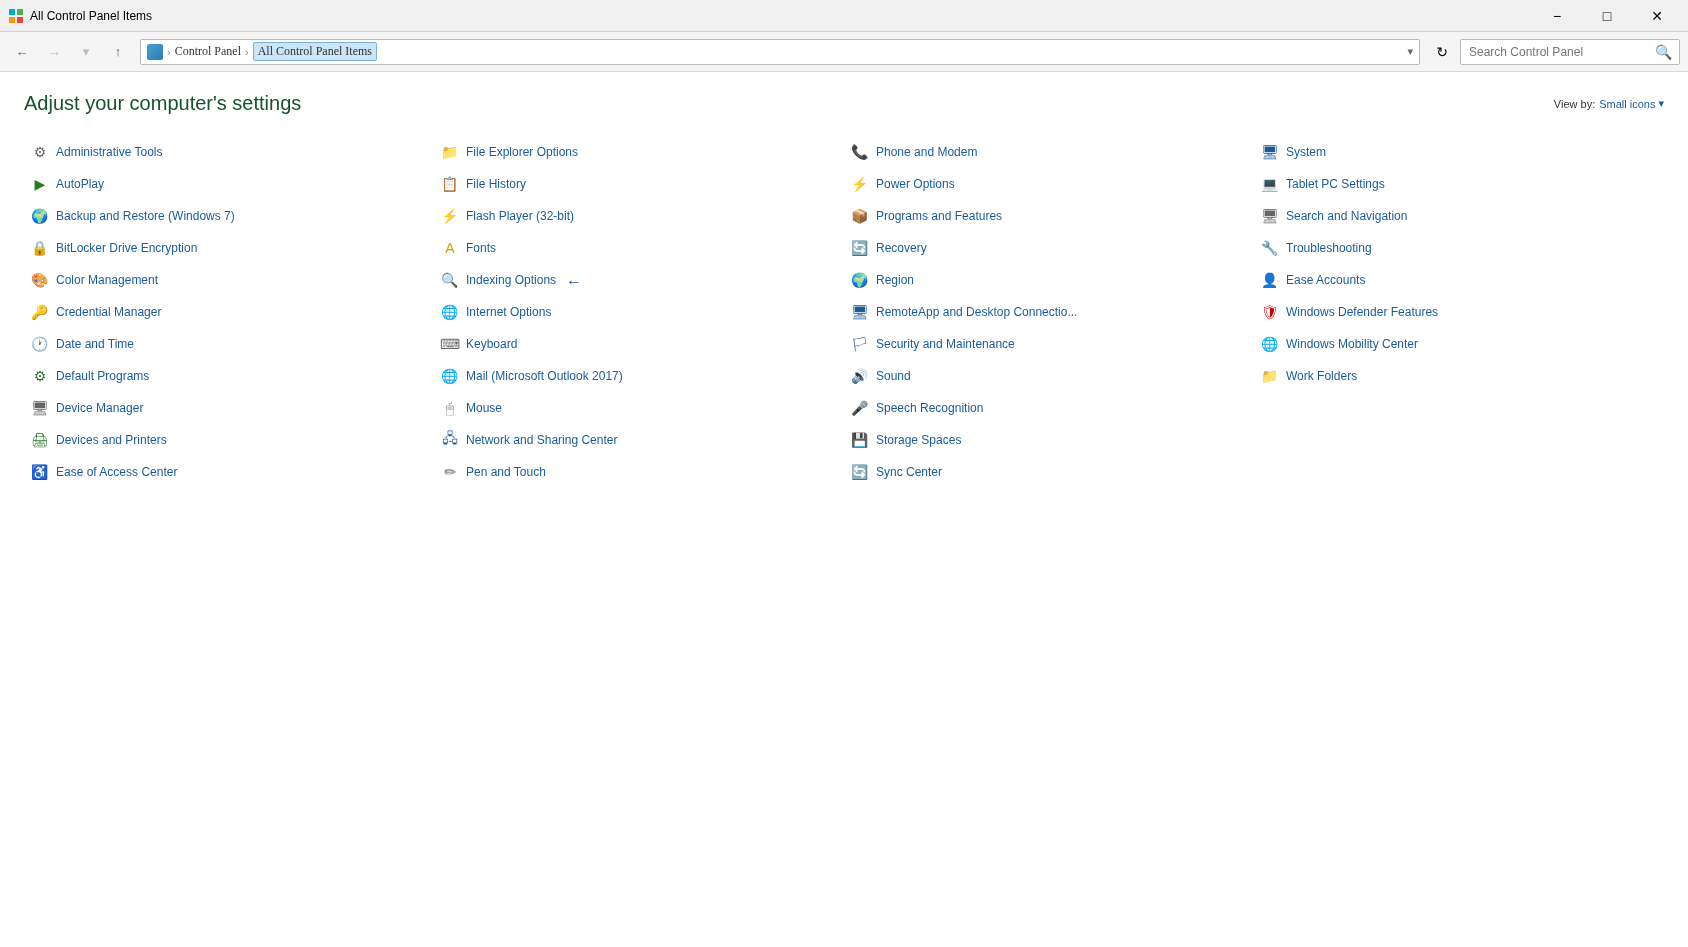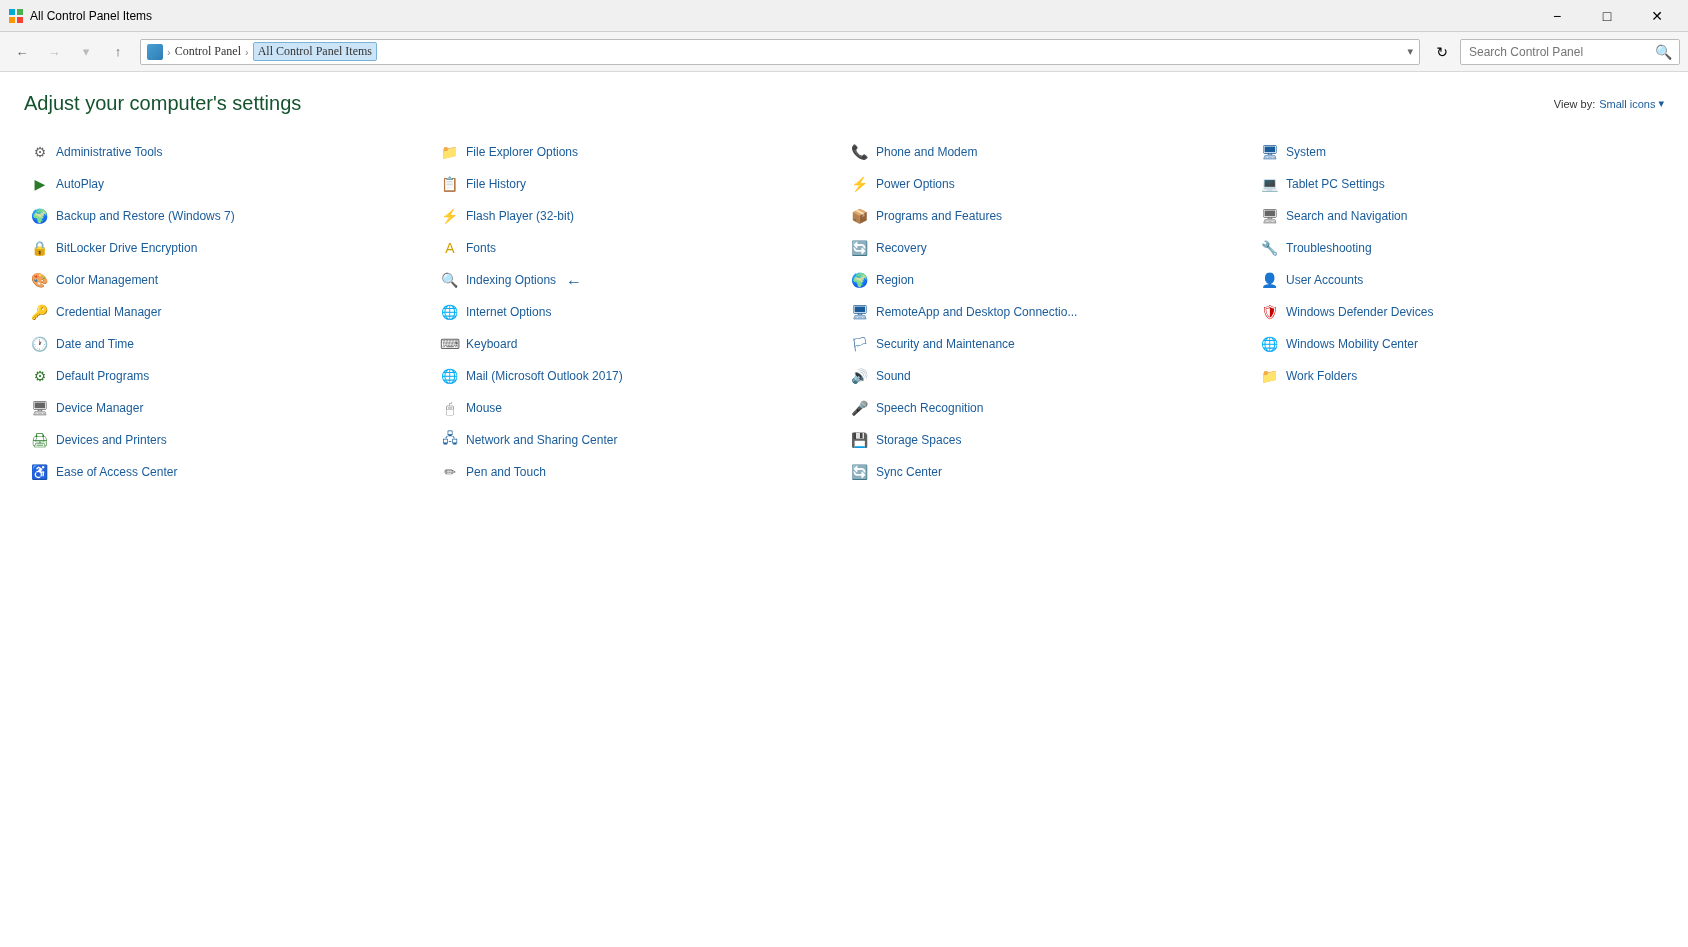--- a/index.html
+++ b/index.html
@@ -358,37 +358,37 @@
         <span class="cp-item-icon icon-gray">🔍</span>
         <span class="cp-item-label">Indexing Options</span>
         <span class="arrow-indicator">←</span>
       </div>
       <div class="cp-item">
         <span class="cp-item-icon icon-blue">🌍</span>
         <span class="cp-item-label">Region</span>
       </div>
       <div class="cp-item">
         <span class="cp-item-icon icon-blue">👤</span>
-        <span class="cp-item-label">User Accounts</span>
+        <span class="cp-item-label">Ease Accounts</span>
       </div>
       <div class="cp-item">
         <span class="cp-item-icon icon-yellow">🔑</span>
         <span class="cp-item-label">Credential Manager</span>
       </div>
       <div class="cp-item">
         <span class="cp-item-icon icon-blue">🌐</span>
         <span class="cp-item-label">Internet Options</span>
       </div>
       <div class="cp-item">
         <span class="cp-item-icon icon-blue">🖥</span>
         <span class="cp-item-label">RemoteApp and Desktop Connectio...</span>
       </div>
       <div class="cp-item">
         <span class="cp-item-icon icon-red">🛡</span>
-        <span class="cp-item-label">Windows Defender Devices</span>
+        <span class="cp-item-label">Windows Defender Features</span>
       </div>
       <div class="cp-item">
         <span class="cp-item-icon icon-blue">🕐</span>
         <span class="cp-item-label">Date and Time</span>
       </div>
       <div class="cp-item">
         <span class="cp-item-icon icon-gray">⌨</span>
         <span class="cp-item-label">Keyboard</span>
       </div>
       <div class="cp-item">

